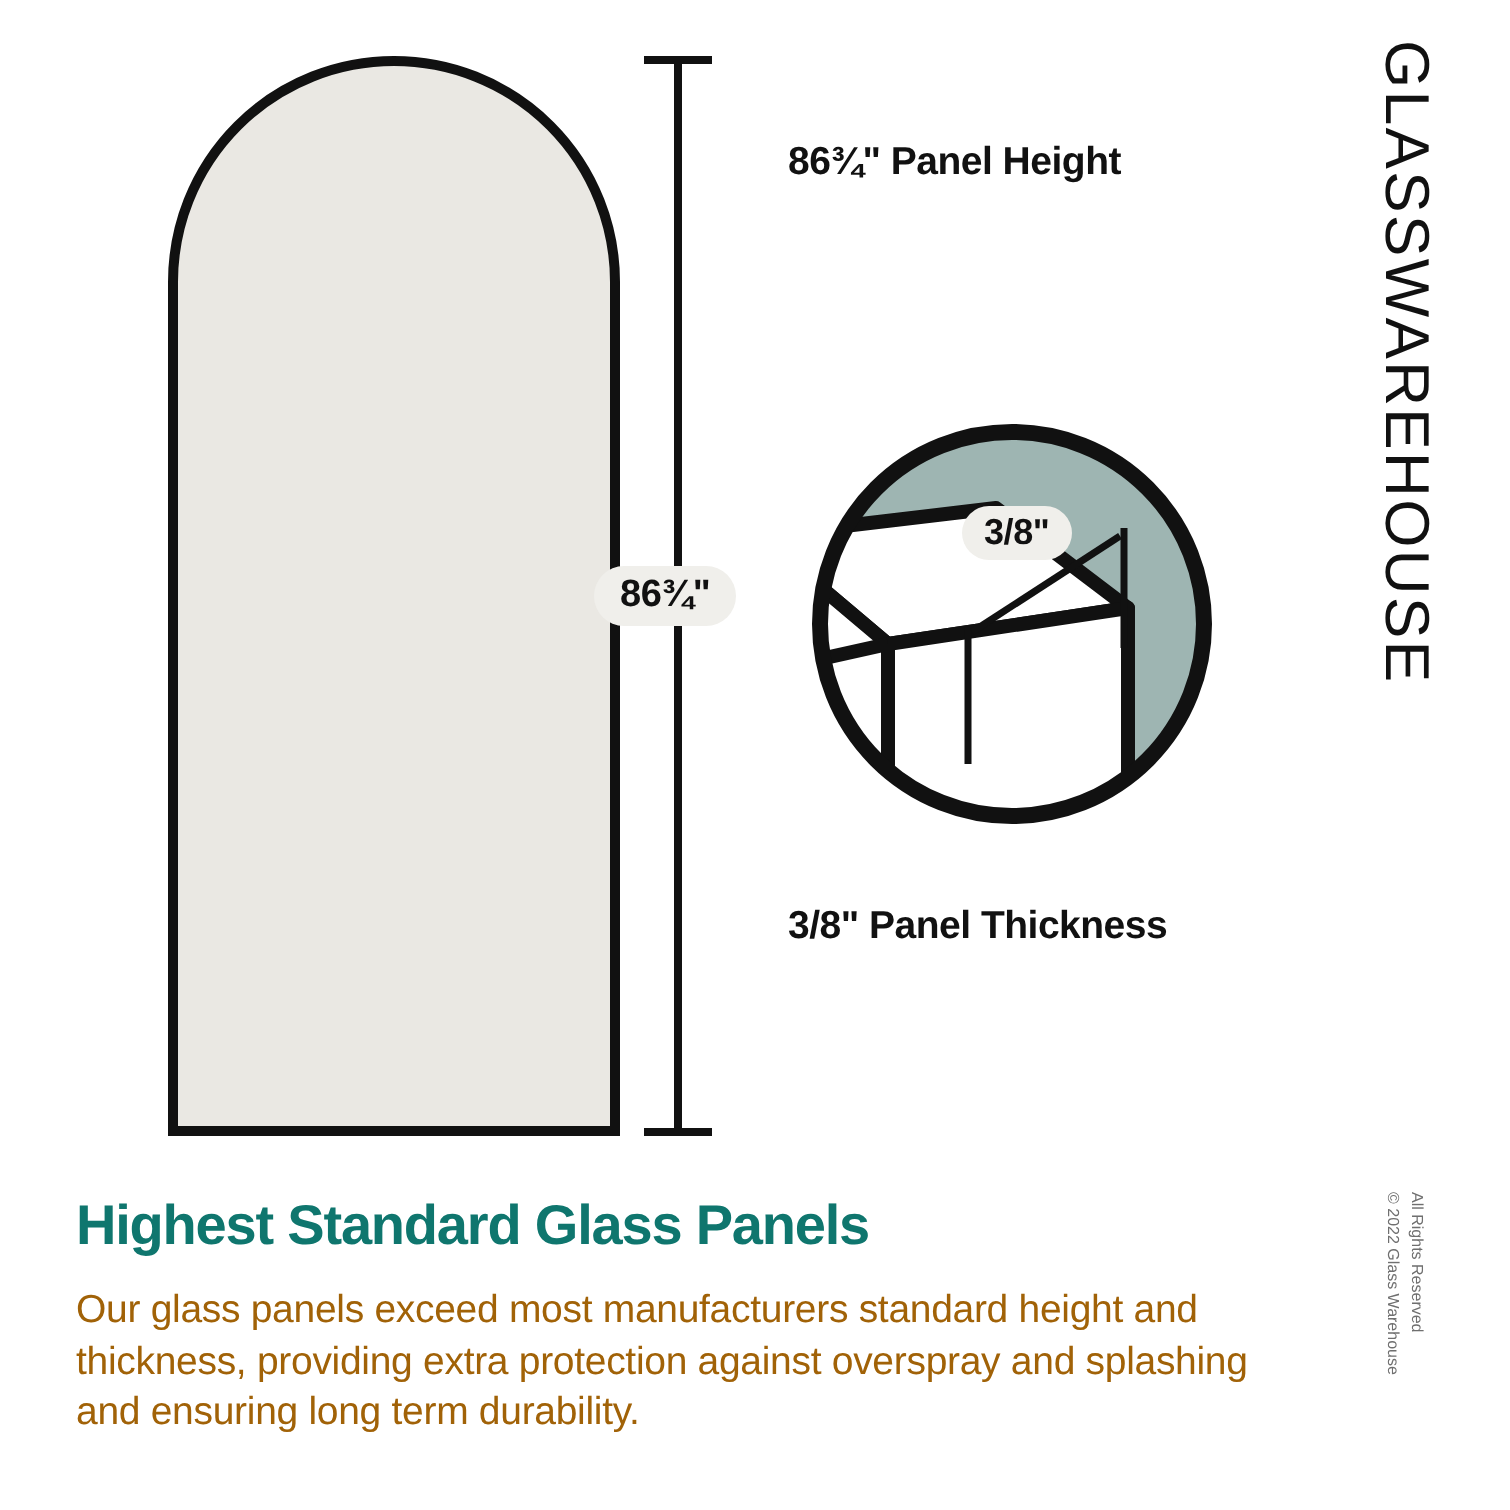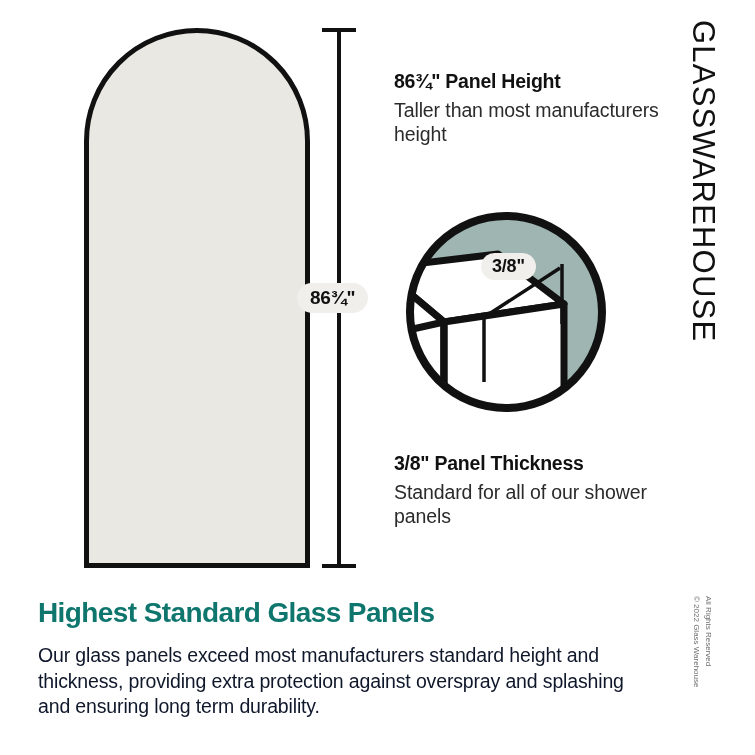--- a/index.html
+++ b/index.html
@@ -126,21 +126,21 @@
     font-size:28px;
     font-weight:700;
     letter-spacing:-0.6px;
     color:#0f766e;
     line-height:1.1;
   }
   .footer p{
     margin:0;
     font-size:19.5px;
     font-weight:400;
-    color:#0f172a;
+    color:#a16207;
     line-height:1.32;
     letter-spacing:-0.15px;
   }
 </style>
 </head>
 <body>
 
 <div class="stage">
 
   <div class="panel-wrap">
@@ -151,21 +151,20 @@
     <div class="stem"></div>
     <div class="cap top"></div>
     <div class="cap bot"></div>
   </div>
   <div class="dim-badge">
     <span>86¾"</span>
   </div>
 
   <div class="block top">
     <h3>86¾" Panel Height</h3>
-    <p>Taller than most manufacturers height</p>
   </div>
 
   <div class="circle-detail">
     <svg width="212" height="212" viewBox="0 0 212 212">
       <defs>
         <clipPath id="circClip">
           <circle cx="106" cy="106" r="96"></circle>
         </clipPath>
       </defs>
 
@@ -191,21 +190,20 @@
 
       <circle cx="106" cy="106" r="96" fill="none" stroke="#111111" stroke-width="8"></circle>
     </svg>
     <div class="thick-badge">
       <span>3/8"</span>
     </div>
   </div>
 
   <div class="block bottom">
     <h3>3/8" Panel Thickness</h3>
-    <p>Standard for all of our shower panels</p>
   </div>
 
   <div class="brand">
     <div class="brand-text">GLASSWAREHOUSE</div>
   </div>
 
   <div class="copyright">
     <div class="copyright-line l1">© 2022 Glass Warehouse</div>
     <div class="copyright-line l2">All Rights Reserved</div>
   </div>

